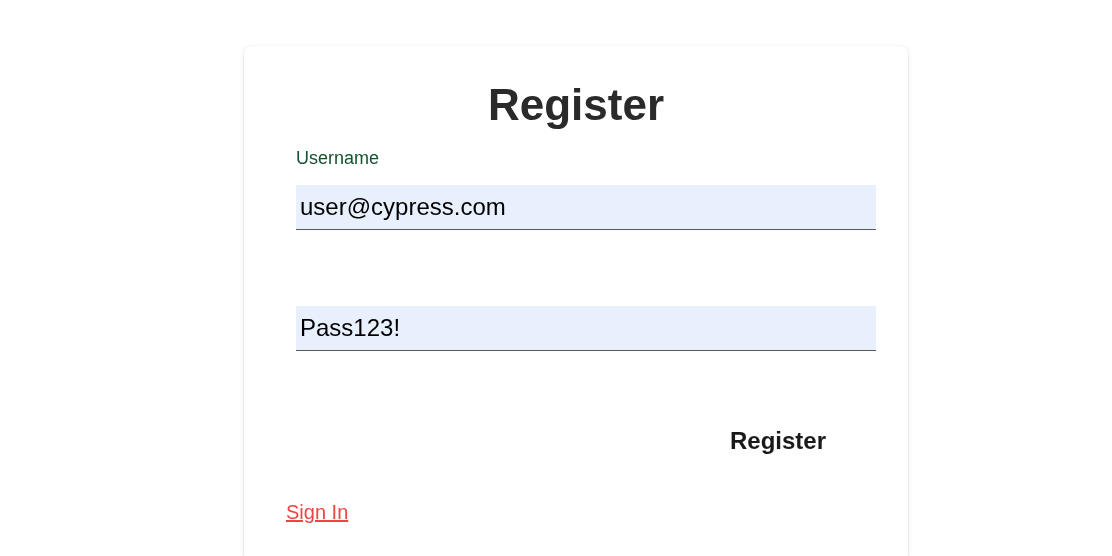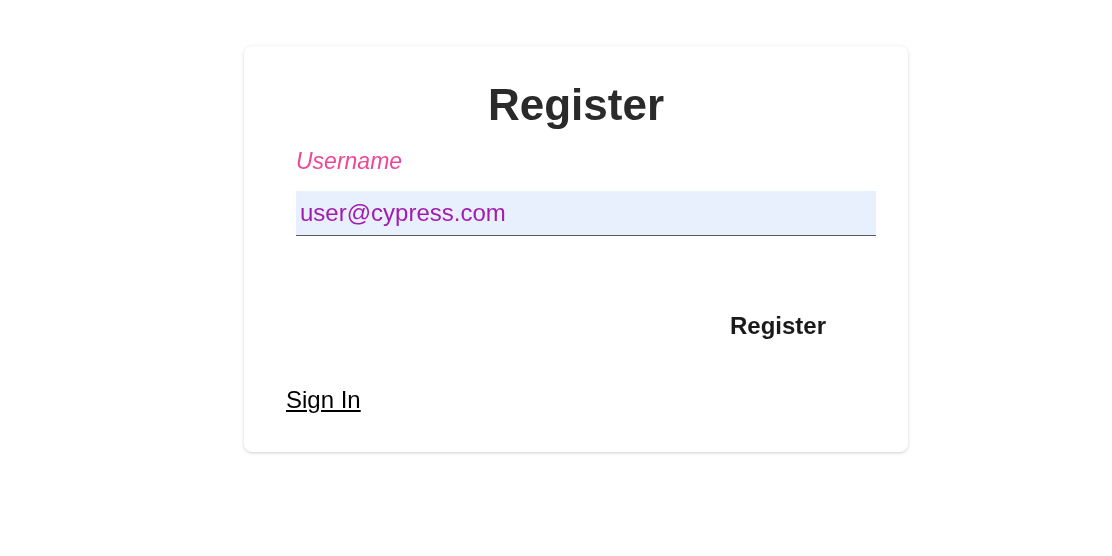--- a/index.html
+++ b/index.html
@@ -29,30 +29,29 @@
       font-weight: 700;
       color: #2a2a2a;
       text-align: center;
       margin-bottom: 18px;
     }
     .field {
       margin-bottom: 56px;
     }
     .field-label {
       display: block;
-      font-size: 23px;
-      color: #ec4899;
+      font-size: 18px;
+      color: #14532d;
       margin-bottom: 6px;
-      font-style: italic;
     }
     .field-input {
       width: 100%;
       font-size: 24px;
       font-family: inherit;
-      color: #a21caf;
+      color: #000000;
       background: #e8f0fe;
       border: none;
       border-bottom: 1px solid #5a5a5a;
       padding: 8px 4px;
       outline: none;
     }
     .actions {
       display: flex;
       justify-content: flex-end;
       margin-bottom: 26px;
@@ -61,39 +60,40 @@
     .register-btn {
       font-size: 24px;
       font-weight: 700;
       color: #1a1a1a;
       background: none;
       border: none;
       cursor: pointer;
       font-family: inherit;
     }
     .signin-link {
-      font-size: 24px;
-      color: #000000;
+      font-size: 20px;
+      color: #ef4444;
       text-decoration: underline;
       cursor: pointer;
       display: inline-block;
     }
   </style>
 </head>
 <body>
 
 <div class="card">
   <h1 class="title">Register</h1>
 
   <div class="field">
     <label class="field-label">Username</label>
     <input type="text" class="field-input" value="user@cypress.com" style="">
   </div>
 
   <div class="field">
+    <input type="text" class="field-input" value="Pass123!" style="">
   </div>
 
   <div class="actions">
     <button class="register-btn">Register</button>
   </div>
 
   <a class="signin-link">Sign In</a>
 </div>
 
 </body></html>

